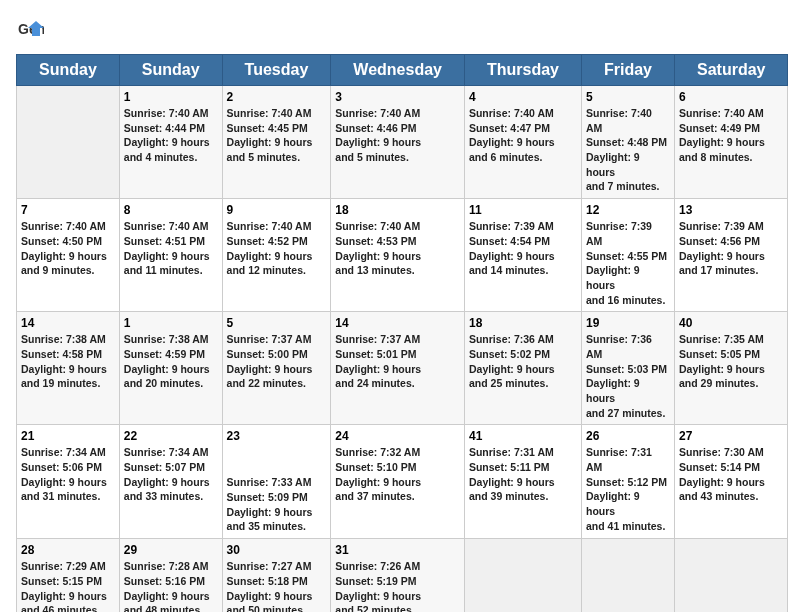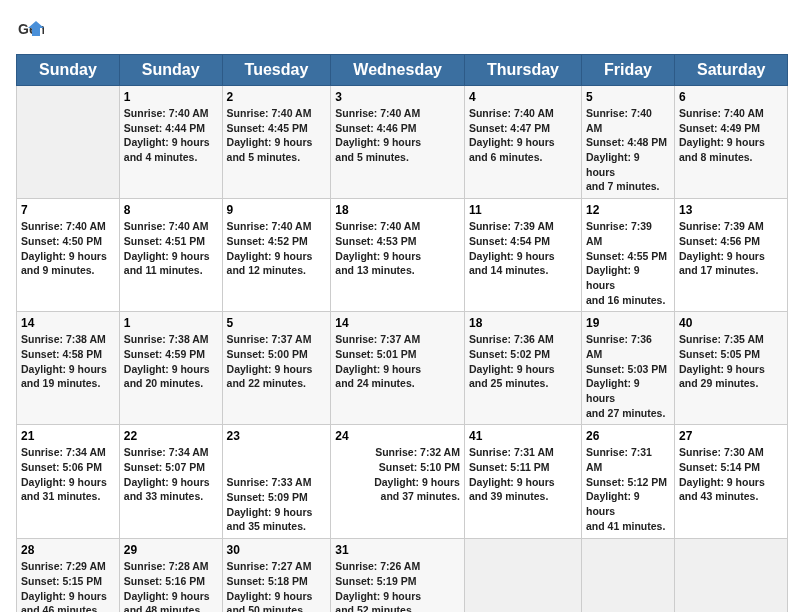--- a/index.html
+++ b/index.html
@@ -275,21 +275,21 @@
         </td>
         <td>
           <span class="day-number">23</span>
           <div class="day-info" style="white-space: pre-line; margin-top: 32px;">Sunrise: 7:33 AM
 Sunset: 5:09 PM
 Daylight: 9 hours
 and 35 minutes.</div>
         </td>
         <td>
           <span class="day-number">24</span>
-          <div class="day-info" style="white-space: pre-line; text-align: right;">Sunrise: 7:32 AM
+          <div class="day-info" style="white-space: pre-line;">Sunrise: 7:32 AM
 Sunset: 5:10 PM
 Daylight: 9 hours
 and 37 minutes.</div>
         </td>
         <td>
           <span class="day-number">41</span>
           <div class="day-info" style="white-space: pre-line;">Sunrise: 7:31 AM
 Sunset: 5:11 PM
 Daylight: 9 hours
 and 39 minutes.</div>

